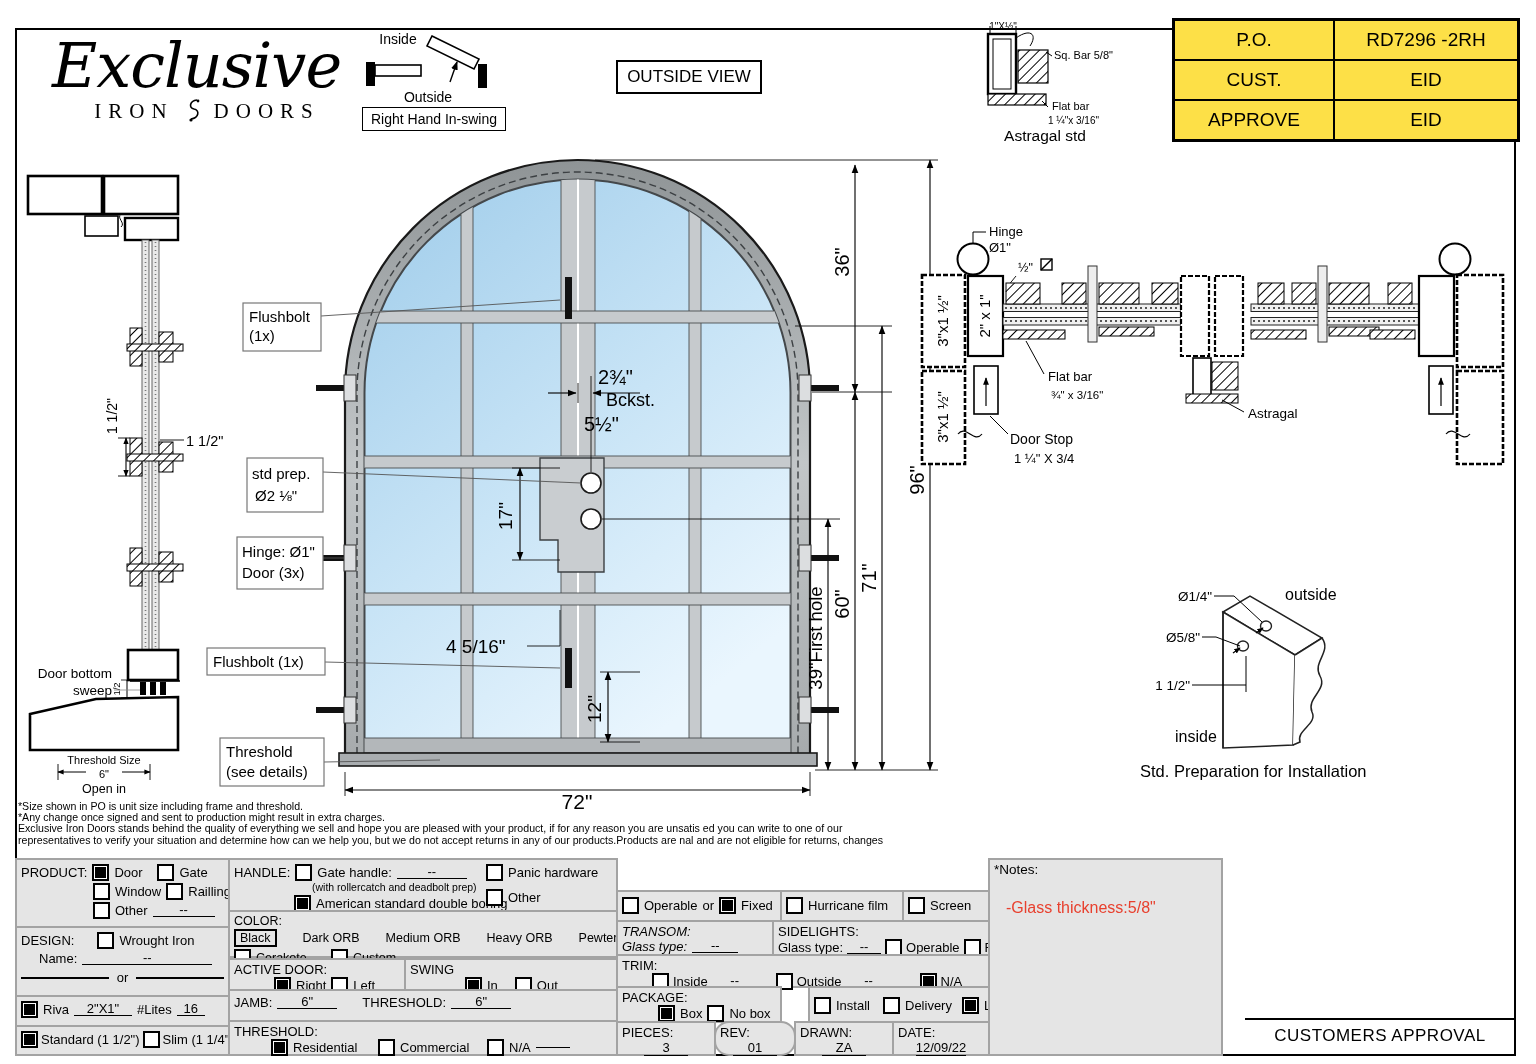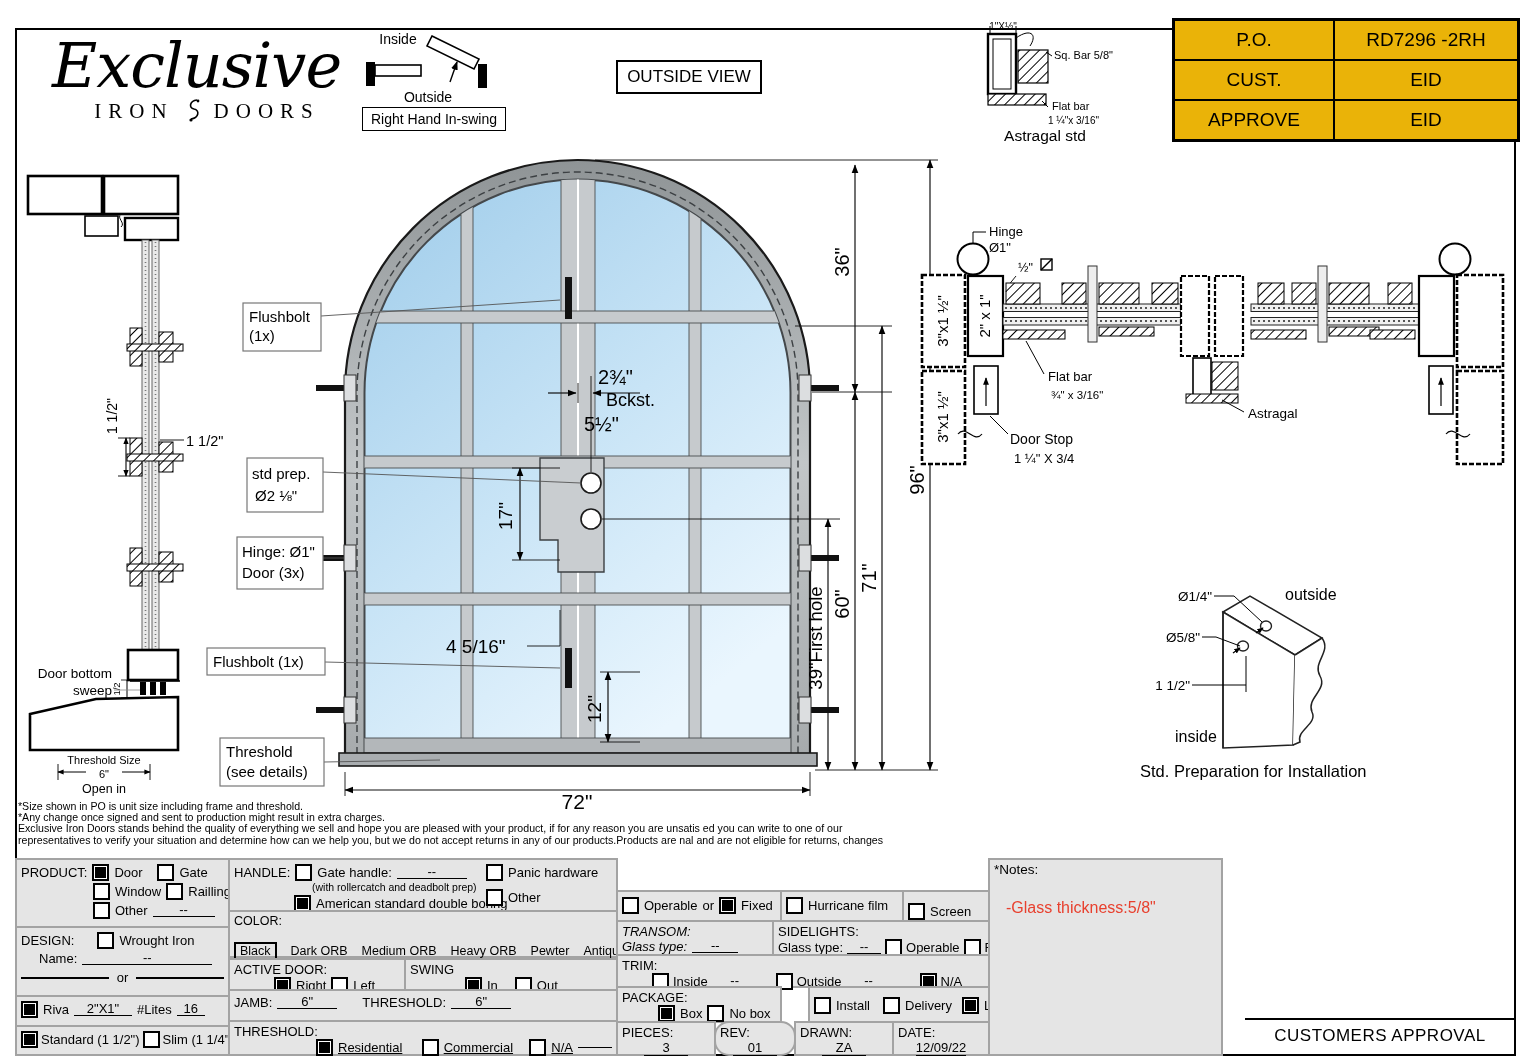--- a/index.html
+++ b/index.html
@@ -9,21 +9,21 @@
   .abs{position:absolute;box-sizing:border-box;}
   svg{position:absolute;overflow:visible;}
   svg text{font-family:"Liberation Sans",sans-serif;fill:#000;}
   
   .logo-script{font-family:"DejaVu Serif",serif;font-style:italic;font-size:62px;line-height:60px;letter-spacing:-1px;}
   .logo-sub{display:flex;align-items:center;justify-content:center;gap:12px;margin-top:2px;
             font-size:21px;letter-spacing:7px;font-family:"Liberation Serif",serif;}
   
   .boxlabel{display:flex;align-items:center;justify-content:center;border:2px solid #000;background:#fff;}
   
-  .po{border:2px solid #000;display:grid;grid-template-columns:160px 1fr;background:#eab308;}
+  .po{border:2px solid #000;display:grid;grid-template-columns:160px 1fr;background:#fde047;}
   .po div{border:1px solid #000;display:flex;align-items:center;justify-content:center;font-size:19px;height:38px;}
   
   .disc{font-size:10.6px;line-height:11.2px;}
   
   .sec{position:absolute;border:2px solid #a3a3a3;box-sizing:border-box;background:#e5e5e5;font-size:13px;padding:2px 4px;}
   .fr{display:flex;align-items:center;gap:5px;margin-top:2px;white-space:nowrap;}
   .cb{display:inline-block;flex:none;width:13px;height:13px;border:2px solid #000;background:#fff;position:relative;}
   .cb.checked::after{content:"";position:absolute;left:1px;top:1px;right:1px;bottom:1px;background:#000;}
   .uv{display:inline-block;border-bottom:1.5px solid #000;min-width:46px;text-align:center;line-height:12px;}
   .boxed{border:2px solid #000;padding:0 4px;}
@@ -504,21 +504,21 @@
         <div class="fr" style="margin-top:8px;">
             <span class="cb"></span>
           <span>Other</span>
           </div>
       </div>
     </div>
   </div>
 
   <div class="sec" style="left:228px;top:910px;width:390px;height:48px;font-size:12.5px;">
     <div>COLOR:</div>
-    <div class="fr" style="gap:14px;margin-top:14px;">
+    <div class="fr" style="gap:26px;margin-top:1px;">
       <span class="boxed">Black</span>
       <span>Dark ORB</span>
       <span>Medium ORB</span>
       <span>Heavy ORB</span>
       <span>Pewter</span>
       <span>Antique gold</span>
       </div>
     <div class="fr">
         <span class="cb"></span>
       <span style="width:70px">Cerakote</span>
@@ -550,21 +550,21 @@
     <div class="fr">
         <span>JAMB:</span>
       <span class="uv" style="min-width:60px">6"</span>
       <span style="margin-left:20px">THRESHOLD:</span>
       <span class="uv" style="min-width:60px">6"</span>
       </div>
   </div>
 
   <div class="sec" style="left:228px;top:1020px;width:390px;height:36px;">
     <span>THRESHOLD:</span>
-    <div class="fr" style="margin-left:82px;margin-top:0;text-decoration:underline;">
+    <div class="fr" style="margin-left:37px;margin-top:0;">
       <span class="cb checked"></span>
       <span style="width:80px">Residential</span>
       <span class="cb"></span>
       <span style="width:82px">Commercial</span>
       <span class="cb"></span>
       <span>N/A</span>
       <span class="uv" style="min-width:34px"> </span>
       </div>
   </div>
 
@@ -589,21 +589,21 @@
       <span>Fixed</span>
       </div>
   </div>
   <div class="sec" style="left:780px;top:890px;width:124px;height:32px;">
     <div class="fr" style="margin-top:3px;">
       <span class="cb"></span>
       <span>Hurricane film</span>
       </div>
   </div>
   <div class="sec" style="left:902px;top:890px;width:88px;height:32px;">
-    <div class="fr" style="margin-top:9px;">
+    <div class="fr" style="margin-top:3px;">
       <span class="cb"></span>
       <span>Screen</span>
       </div>
   </div>
 
   <div class="sec" style="left:616px;top:920px;width:158px;height:36px;font-style:italic;">
     <div>TRANSOM:</div>
     <div class="fr" style="margin-top:0;">
         <span>Glass type:</span>
       <span class="uv">--</span>

